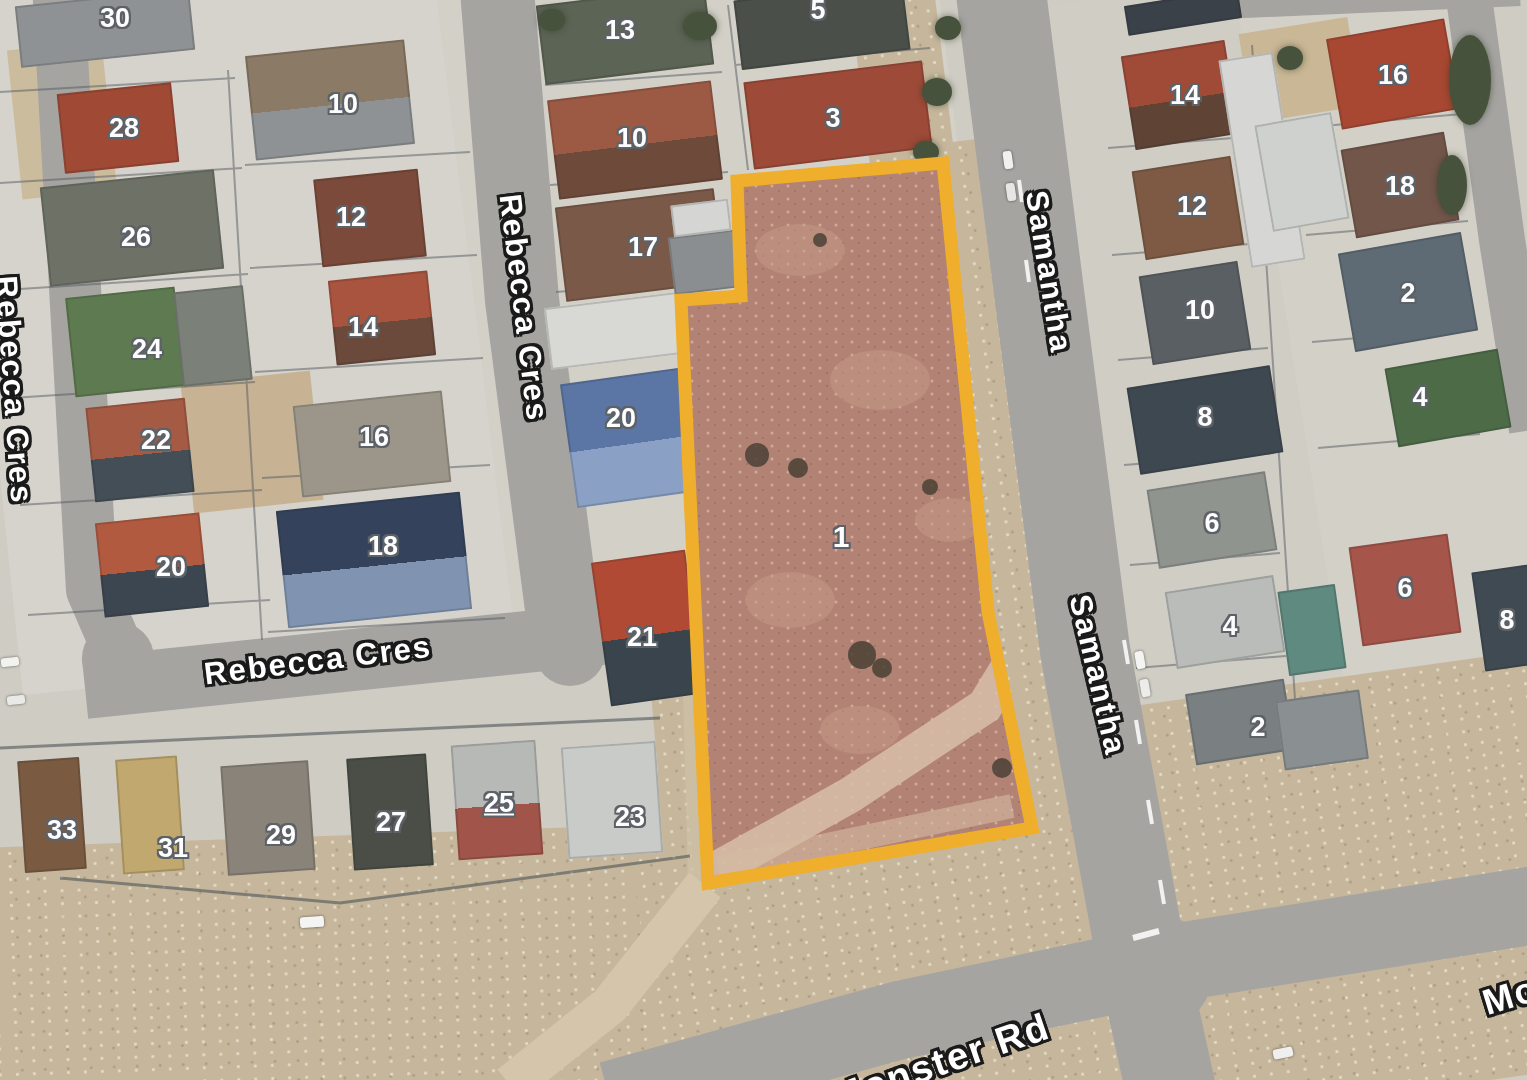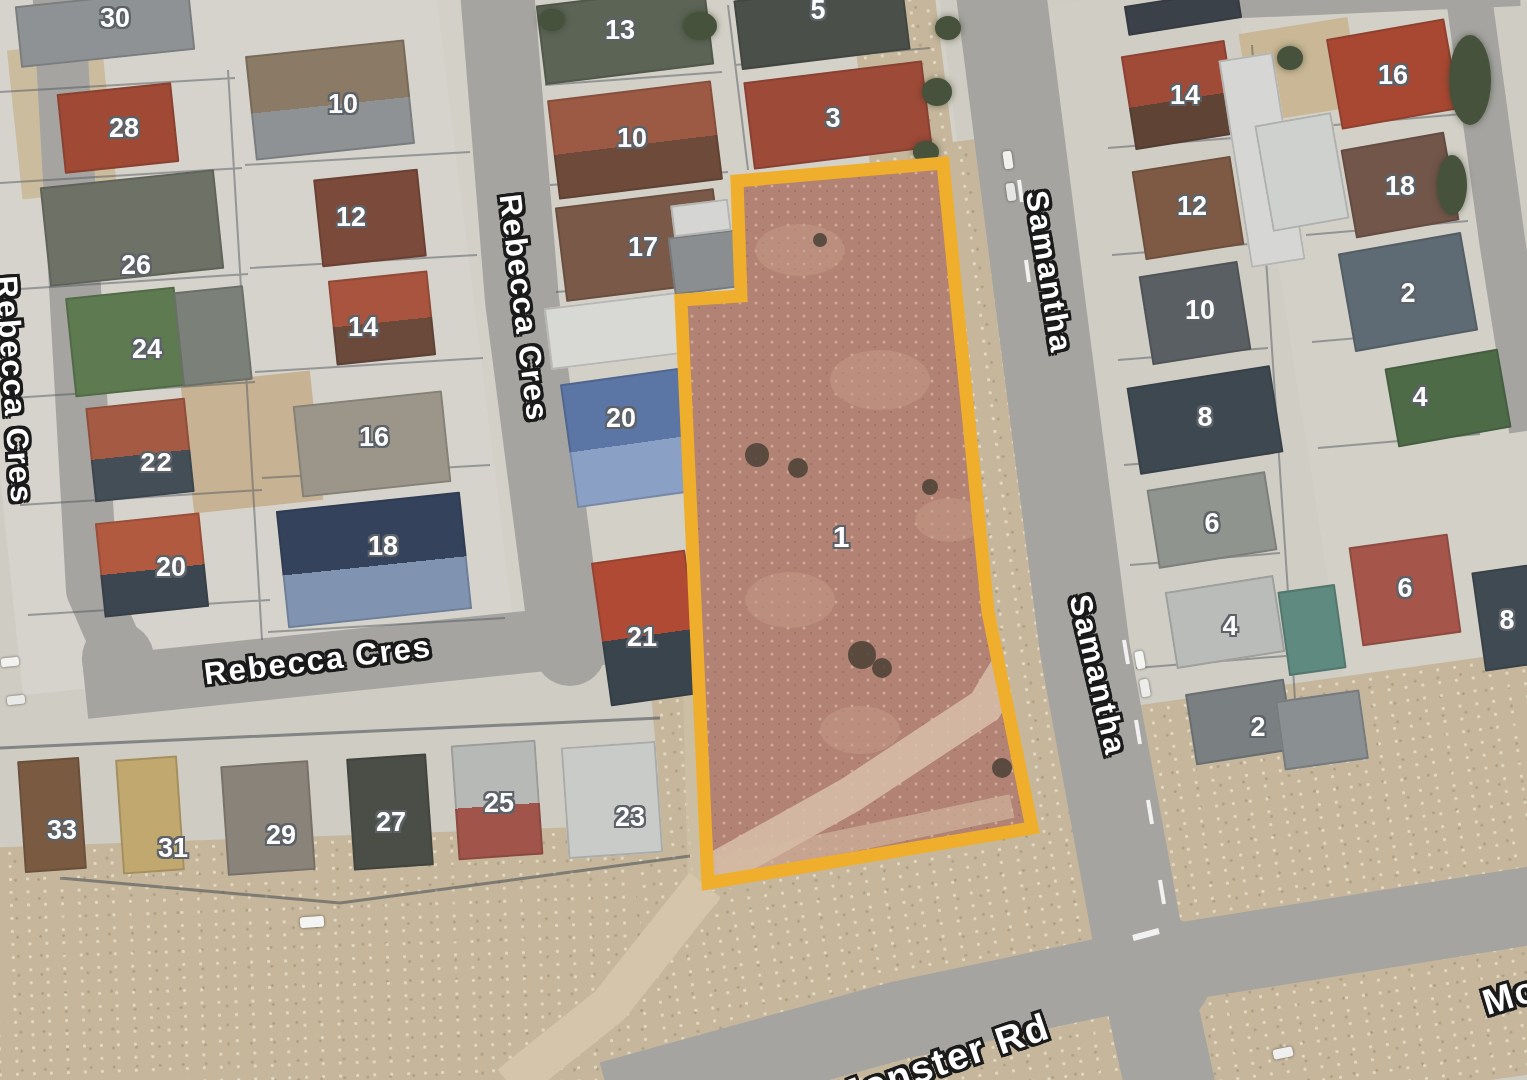--- a/index.html
+++ b/index.html
@@ -198,41 +198,41 @@
   <div id="labels" class="layer">
       <div class="street" style="left: 14px; top: 390px; font-size: 31px; transform: translate(-50%, -50%) rotate(86deg);">Rebecca Cres</div>
       <div class="street" style="left: 524px; top: 308px; font-size: 31px; transform: translate(-50%, -50%) rotate(83deg);">Rebecca Cres</div>
       <div class="street" style="left: 318px; top: 660px; font-size: 31px; transform: translate(-50%, -50%) rotate(-7deg);">Rebecca Cres</div>
       <div class="street" style="left: 1049px; top: 272px; font-size: 31px; transform: translate(-50%, -50%) rotate(81deg);">Samantha</div>
       <div class="street" style="left: 1098px; top: 675px; font-size: 31px; transform: translate(-50%, -50%) rotate(77deg);">Samantha</div>
       <div class="street" style="left: 940px; top: 1062px; font-size: 38px; transform: translate(-50%, -50%) rotate(-19deg);">Monster Rd</div>
       <div class="street" style="left: 1588px; top: 972px; font-size: 36px; transform: translate(-50%, -50%) rotate(-17deg);">Monster Rd</div>
       <div class="pnum" style="left: 115px; top: 18px; transform: translate(-50%, -50%);">30</div>
       <div class="pnum" style="left: 124px; top: 128px; transform: translate(-50%, -50%);">28</div>
-      <div class="pnum" style="left: 136px; top: 237px; transform: translate(-50%, -50%); margin-top: 28px;">26</div>
+      <div class="pnum" style="left: 136px; top: 237px; transform: translate(-50%, -50%);">26</div>
       <div class="pnum" style="left: 147px; top: 349px; transform: translate(-50%, -50%);">24</div>
-      <div class="pnum" style="left: 156px; top: 464px; transform: translate(-50%, -50%); font-family: Liberation Mono, monospace;">22</div>
+      <div class="pnum" style="left: 156px; top: 440px; transform: translate(-50%, -50%);">22</div>
       <div class="pnum" style="left: 171px; top: 567px; transform: translate(-50%, -50%);">20</div>
       <div class="pnum" style="left: 343px; top: 104px; transform: translate(-50%, -50%);">10</div>
       <div class="pnum" style="left: 351px; top: 217px; transform: translate(-50%, -50%);">12</div>
       <div class="pnum" style="left: 363px; top: 327px; transform: translate(-50%, -50%);">14</div>
       <div class="pnum" style="left: 374px; top: 437px; transform: translate(-50%, -50%);">16</div>
       <div class="pnum" style="left: 383px; top: 546px; transform: translate(-50%, -50%);">18</div>
       <div class="pnum" style="left: 620px; top: 30px; transform: translate(-50%, -50%);">13</div>
       <div class="pnum" style="left: 632px; top: 138px; transform: translate(-50%, -50%);">10</div>
       <div class="pnum" style="left: 643px; top: 247px; transform: translate(-50%, -50%);">17</div>
       <div class="pnum" style="left: 621px; top: 418px; transform: translate(-50%, -50%);">20</div>
       <div class="pnum" style="left: 642px; top: 637px; transform: translate(-50%, -50%);">21</div>
       <div class="pnum" style="left: 818px; top: 10px; transform: translate(-50%, -50%);">5</div>
       <div class="pnum" style="left: 833px; top: 118px; transform: translate(-50%, -50%);">3</div>
       <div class="pnum" style="left: 62px; top: 830px; transform: translate(-50%, -50%);">33</div>
       <div class="pnum" style="left: 173px; top: 848px; transform: translate(-50%, -50%);">31</div>
       <div class="pnum" style="left: 281px; top: 835px; transform: translate(-50%, -50%); text-align: center;">29</div>
       <div class="pnum" style="left: 391px; top: 822px; transform: translate(-50%, -50%);">27</div>
-      <div class="pnum" style="left: 499px; top: 803px; transform: translate(-50%, -50%);">25</div>
+      <div class="pnum" style="left: 499px; top: 803px; transform: translate(-50%, -50%); text-decoration: underline;">25</div>
       <div class="pnum" style="left: 630px; top: 817px; transform: translate(-50%, -50%);">23</div>
       <div class="pnum" style="left: 1185px; top: 95px; transform: translate(-50%, -50%);">14</div>
       <div class="pnum" style="left: 1192px; top: 206px; transform: translate(-50%, -50%);">12</div>
       <div class="pnum" style="left: 1200px; top: 310px; transform: translate(-50%, -50%);">10</div>
       <div class="pnum" style="left: 1205px; top: 417px; transform: translate(-50%, -50%);">8</div>
       <div class="pnum" style="left: 1212px; top: 523px; transform: translate(-50%, -50%);">6</div>
       <div class="pnum" style="left: 1230px; top: 626px; transform: translate(-50%, -50%);">4</div>
       <div class="pnum" style="left: 1258px; top: 727px; transform: translate(-50%, -50%);">2</div>
       <div class="pnum" style="left: 1393px; top: 75px; transform: translate(-50%, -50%);">16</div>
       <div class="pnum" style="left: 1400px; top: 186px; transform: translate(-50%, -50%);">18</div>

